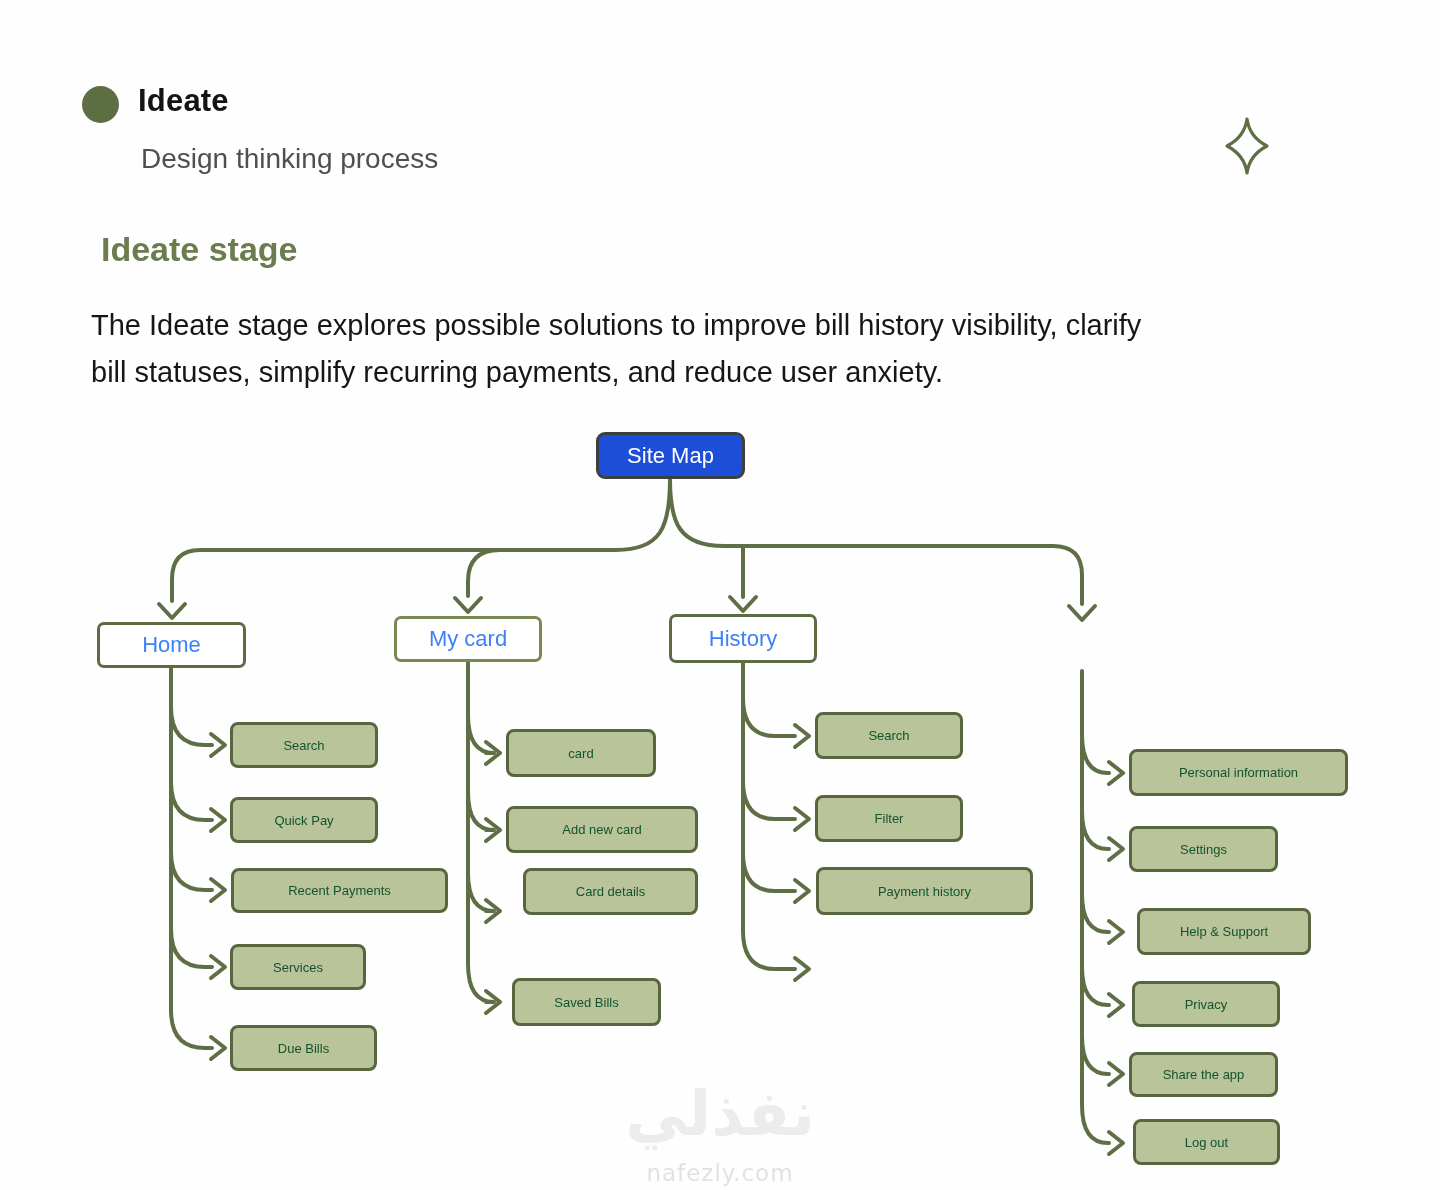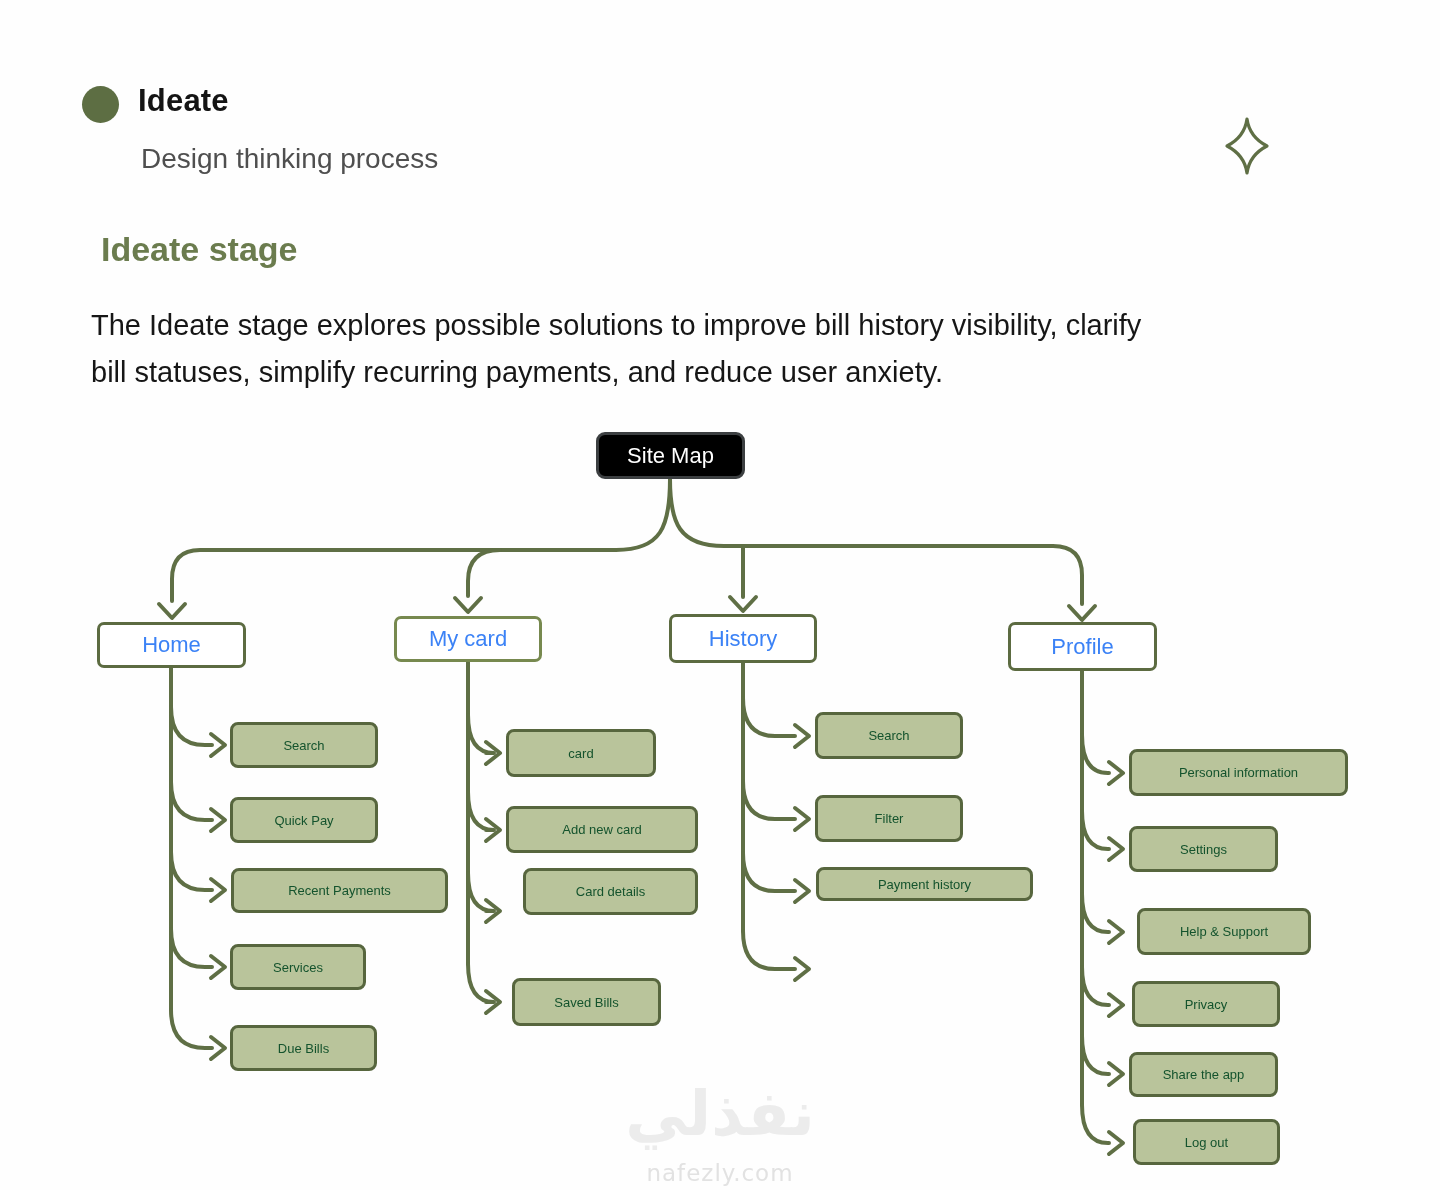--- a/index.html
+++ b/index.html
@@ -33,21 +33,21 @@
     position:absolute;left:91px;top:302px;width:1290px;
     font-size:29px;color:#161616;line-height:47px;
   }
   
   .node{
     position:absolute;box-sizing:border-box;
     display:flex;align-items:center;justify-content:center;
     text-align:center;white-space:nowrap;z-index:2;
   }
   .node.root{
-    background:#000000;border:3px solid #3c3f41;border-radius:9px;
+    background:#1d4ed8;border:3px solid #3c3f41;border-radius:9px;
     color:#ffffff;font-size:22px;
   }
   .node.parent{
     background:#ffffff;border:3px solid #5c6b41;border-radius:7px;
     color:#3b82f6;font-size:22px;
   }
   .node.child{
     background:#b9c49b;border:3px solid #57663e;border-radius:8px;
     color:#14532d;font-size:13px;
   }
@@ -150,36 +150,35 @@
       <path d="M1109 1063 L1123 1074 L1109 1085"></path>
     <path d="M1082 1105 Q1082 1143 1108 1143 L1109 1143"></path>
       <path d="M1109 1132 L1123 1143 L1109 1154"></path>
   </svg>
 
   <div class="node root" style="left:596px;top:432px;width:149px;height:47px;">Site Map</div>
 
   <div class="node parent" style="left:97px;top:622px;width:149px;height:46px;">Home</div>
   <div class="node parent" style="left:394px;top:616px;width:148px;height:46px;border-color:#77894f;">My card</div>
   <div class="node parent" style="left:669px;top:614px;width:148px;height:49px;">History</div>
-  <div class="node parent" style="left:1008px;top:622px;width:149px;height:49px;">Profile</div>
 
   <div class="node child" style="left:230px;top:722px;width:148px;height:46px;">Search</div>
   <div class="node child" style="left:230px;top:797px;width:148px;height:46px;">Quick Pay</div>
   <div class="node child" style="left:231px;top:868px;width:217px;height:45px;border-radius:8px;">Recent Payments</div>
   <div class="node child" style="left:230px;top:944px;width:136px;height:46px;">Services</div>
   <div class="node child" style="left:230px;top:1025px;width:147px;height:46px;">Due Bills</div>
 
   <div class="node child" style="left:506px;top:729px;width:150px;height:48px;">card</div>
   <div class="node child" style="left:506px;top:806px;width:192px;height:47px;">Add new card</div>
   <div class="node child" style="left:511px;top:868px;width:175px;height:47px;margin-left:12px;">Card details</div>
   <div class="node child" style="left:512px;top:978px;width:149px;height:48px;">Saved Bills</div>
 
   <div class="node child" style="left:815px;top:712px;width:148px;height:47px;">Search</div>
   <div class="node child" style="left:815px;top:795px;width:148px;height:47px;">Filter</div>
-  <div class="node child" style="left:816px;top:867px;width:217px;height:34px;">Payment history</div>
+  <div class="node child" style="left:816px;top:867px;width:217px;height:48px;">Payment history</div>
 
   <div class="node child" style="left:1129px;top:749px;width:219px;height:47px;">Personal information</div>
   <div class="node child" style="left:1129px;top:826px;width:149px;height:46px;">Settings</div>
   <div class="node child" style="left:1137px;top:908px;width:174px;height:47px;">Help &amp; Support</div>
   <div class="node child" style="left:1132px;top:981px;width:148px;height:46px;">Privacy</div>
   <div class="node child" style="left:1129px;top:1052px;width:149px;height:45px;">Share the app</div>
   <div class="node child" style="left:1133px;top:1119px;width:147px;height:46px;">Log out</div>
 
 </div>
 

